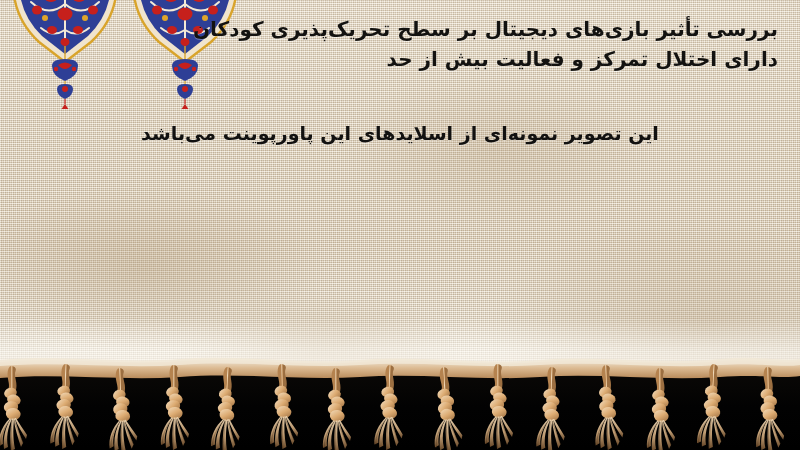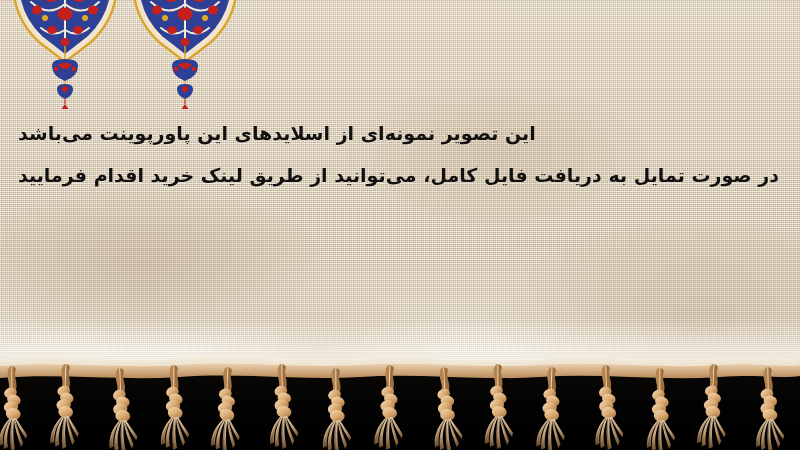--- a/index.html
+++ b/index.html
@@ -91,21 +91,21 @@
     line-height: 30px;
     letter-spacing: 0px;
     text-shadow: 0 1px 0 rgba(255,255,255,0.32);
     white-space: nowrap;
   }
   .body-block {
     position: absolute;
     top: 112px;
     right: 18px;
     width: 764px;
-    text-align: left;
+    text-align: center;
   }
   .body-line {
     color: #121110;
     font-size: 19px;
     font-weight: 700;
     line-height: 42px;
     text-shadow: 0 1px 0 rgba(255,255,255,0.30);
     white-space: nowrap;
   }
 
@@ -207,24 +207,27 @@
         <use href="#medallion"></use>
         <g transform="translate(0,68)">
             <use href="#pendant"></use>
           </g>
       </g>
     </svg>
   </div>
 
   <div class="text-layer">
 
+    <div class="title-block">
+      <div class="title-line">بررسی تأثیر بازی‌های دیجیتال بر سطح تحریک‌پذیری کودکان</div>
+      <div class="title-line">دارای اختلال تمرکز و فعالیت بیش از حد</div>
+    </div>
 
     <div class="body-block">
       <div class="body-line">این تصویر نمونه‌ای از اسلایدهای این پاورپوینت می‌باشد</div>
-      <div class="body-line">در صورت تمایل به دریافت فایل کامل، می‌توانید از طریق لینک خرید اقدام فرمایید</div>
     </div>
 
   </div>
 
   <div class="fringe-layer">
     <svg width="800" height="110" viewBox="0 0 800 110" xmlns="http://www.w3.org/2000/svg">
       <defs>
         <linearGradient id="cordG" x1="0" y1="0" x2="1" y2="0">
           <stop offset="0%" stop-color="#b5834f"></stop>
           <stop offset="35%" stop-color="#efd8b8"></stop>

